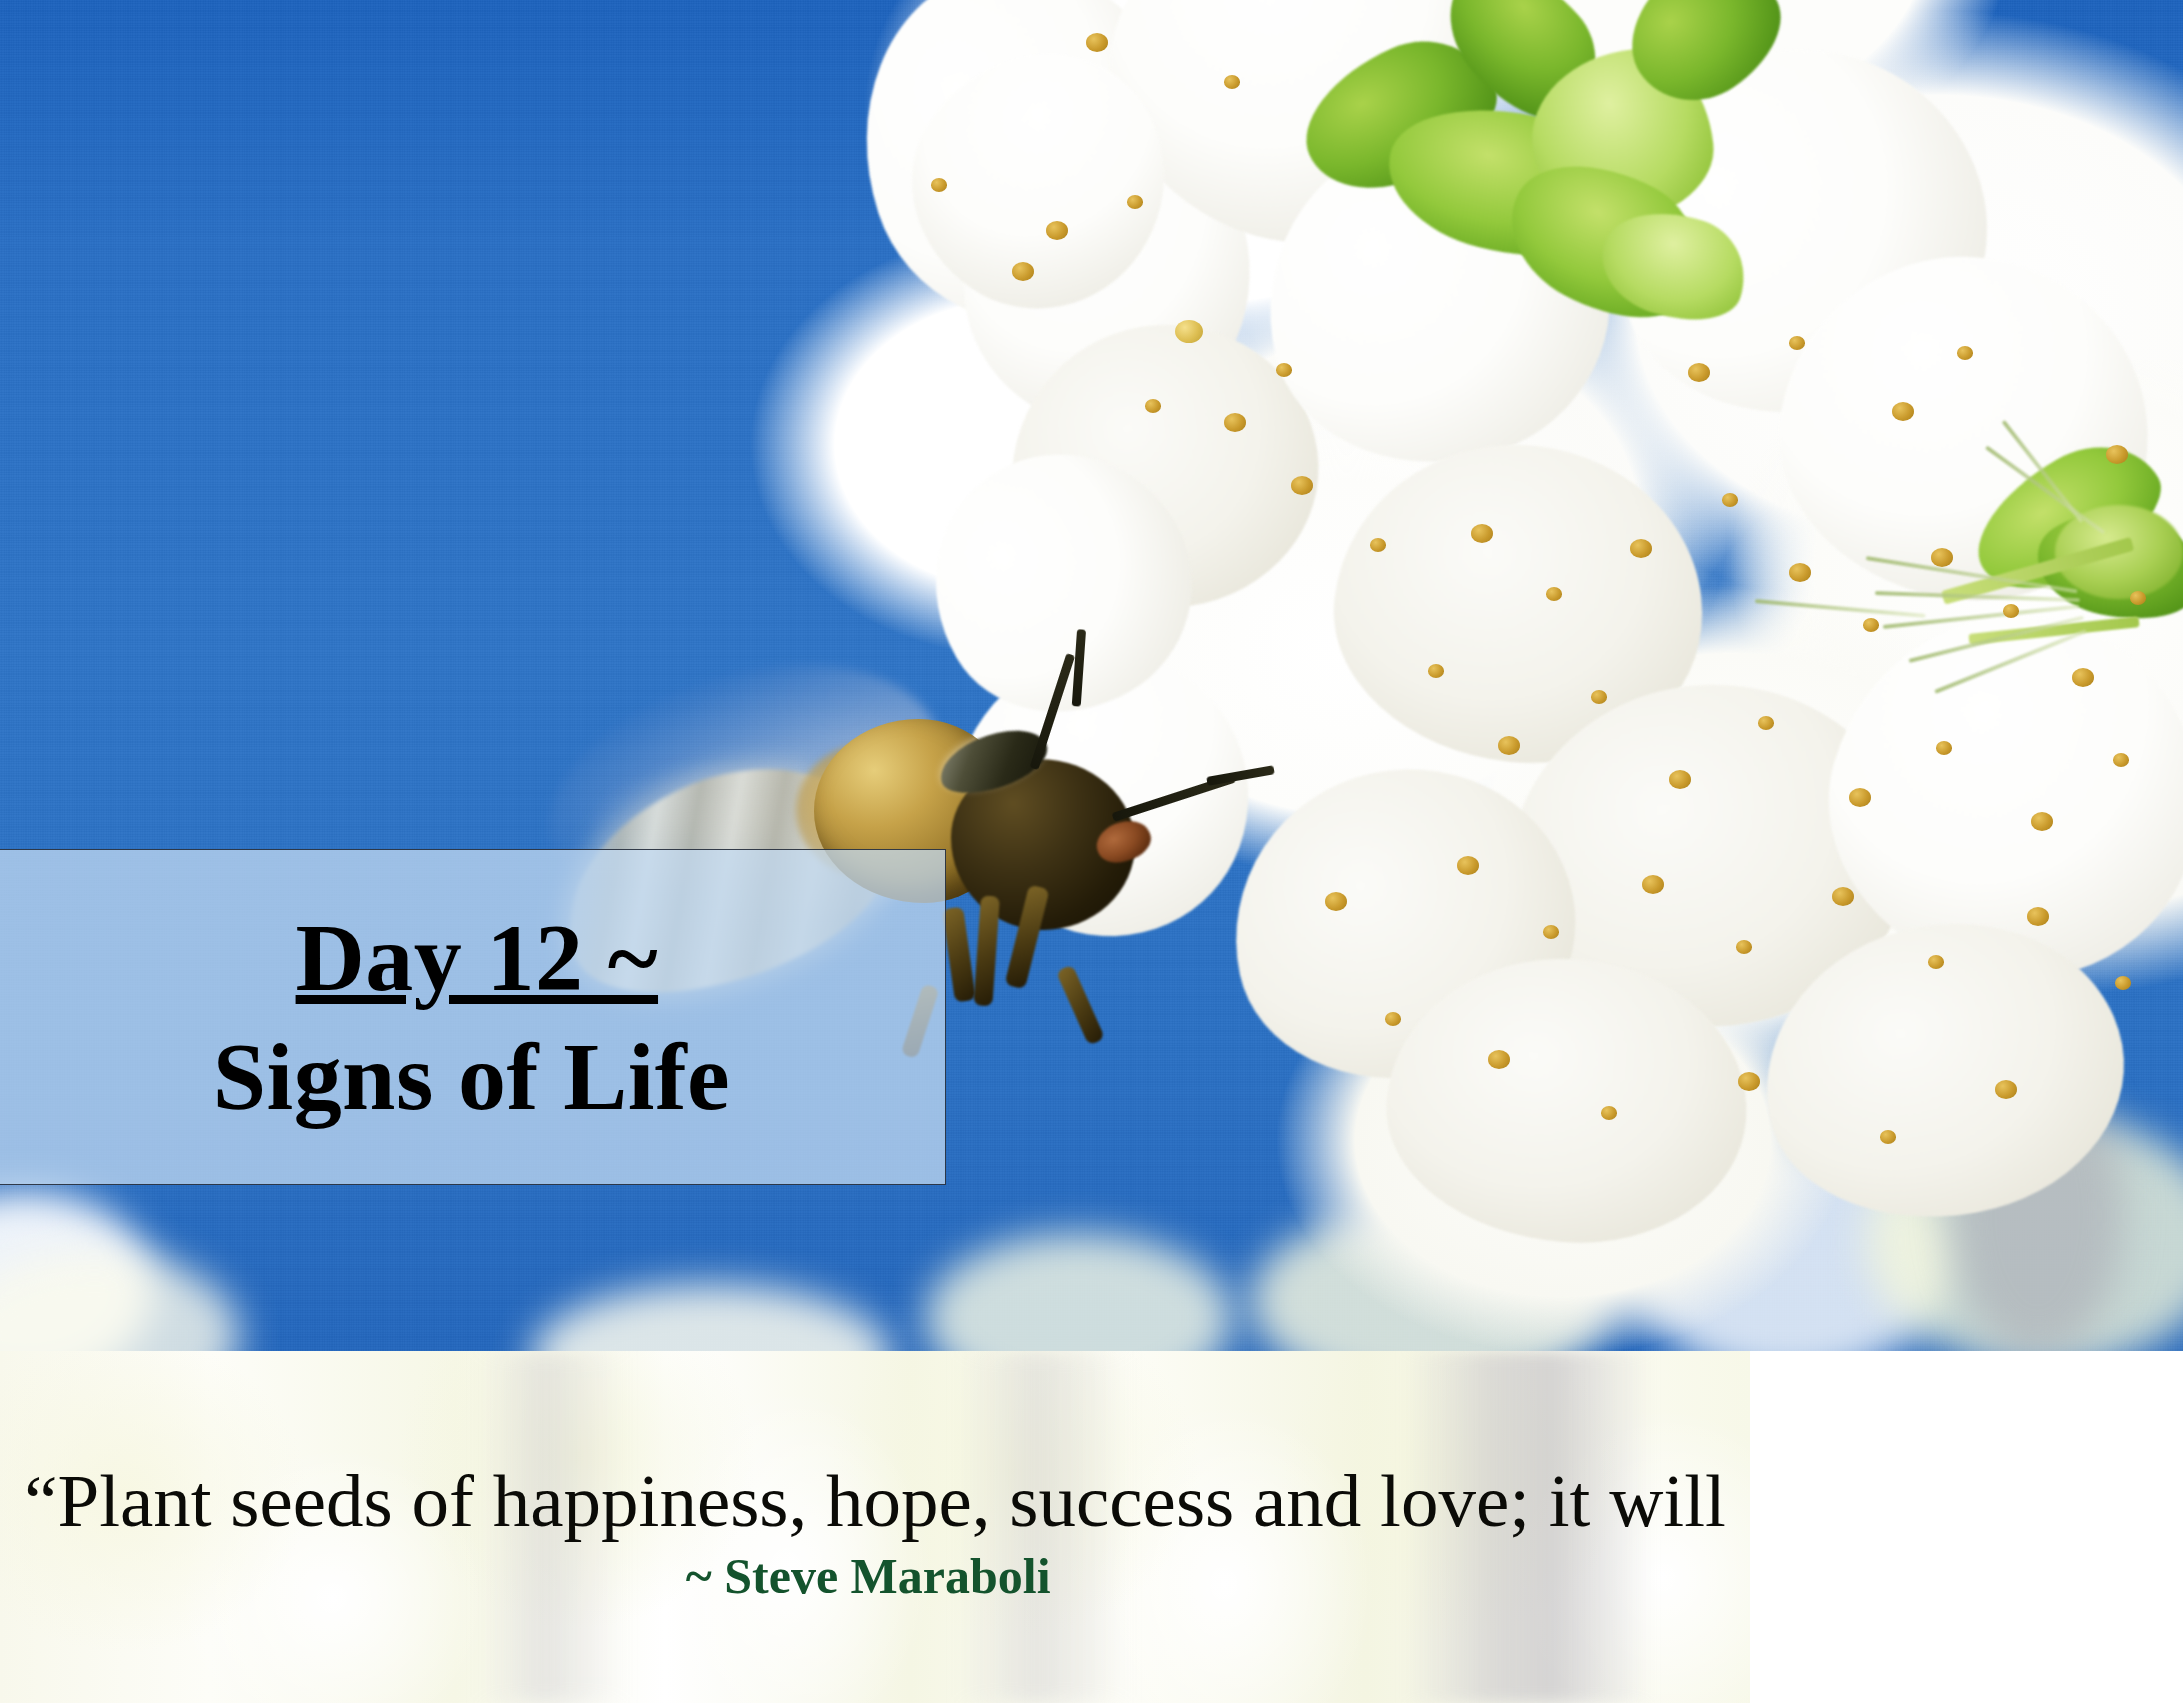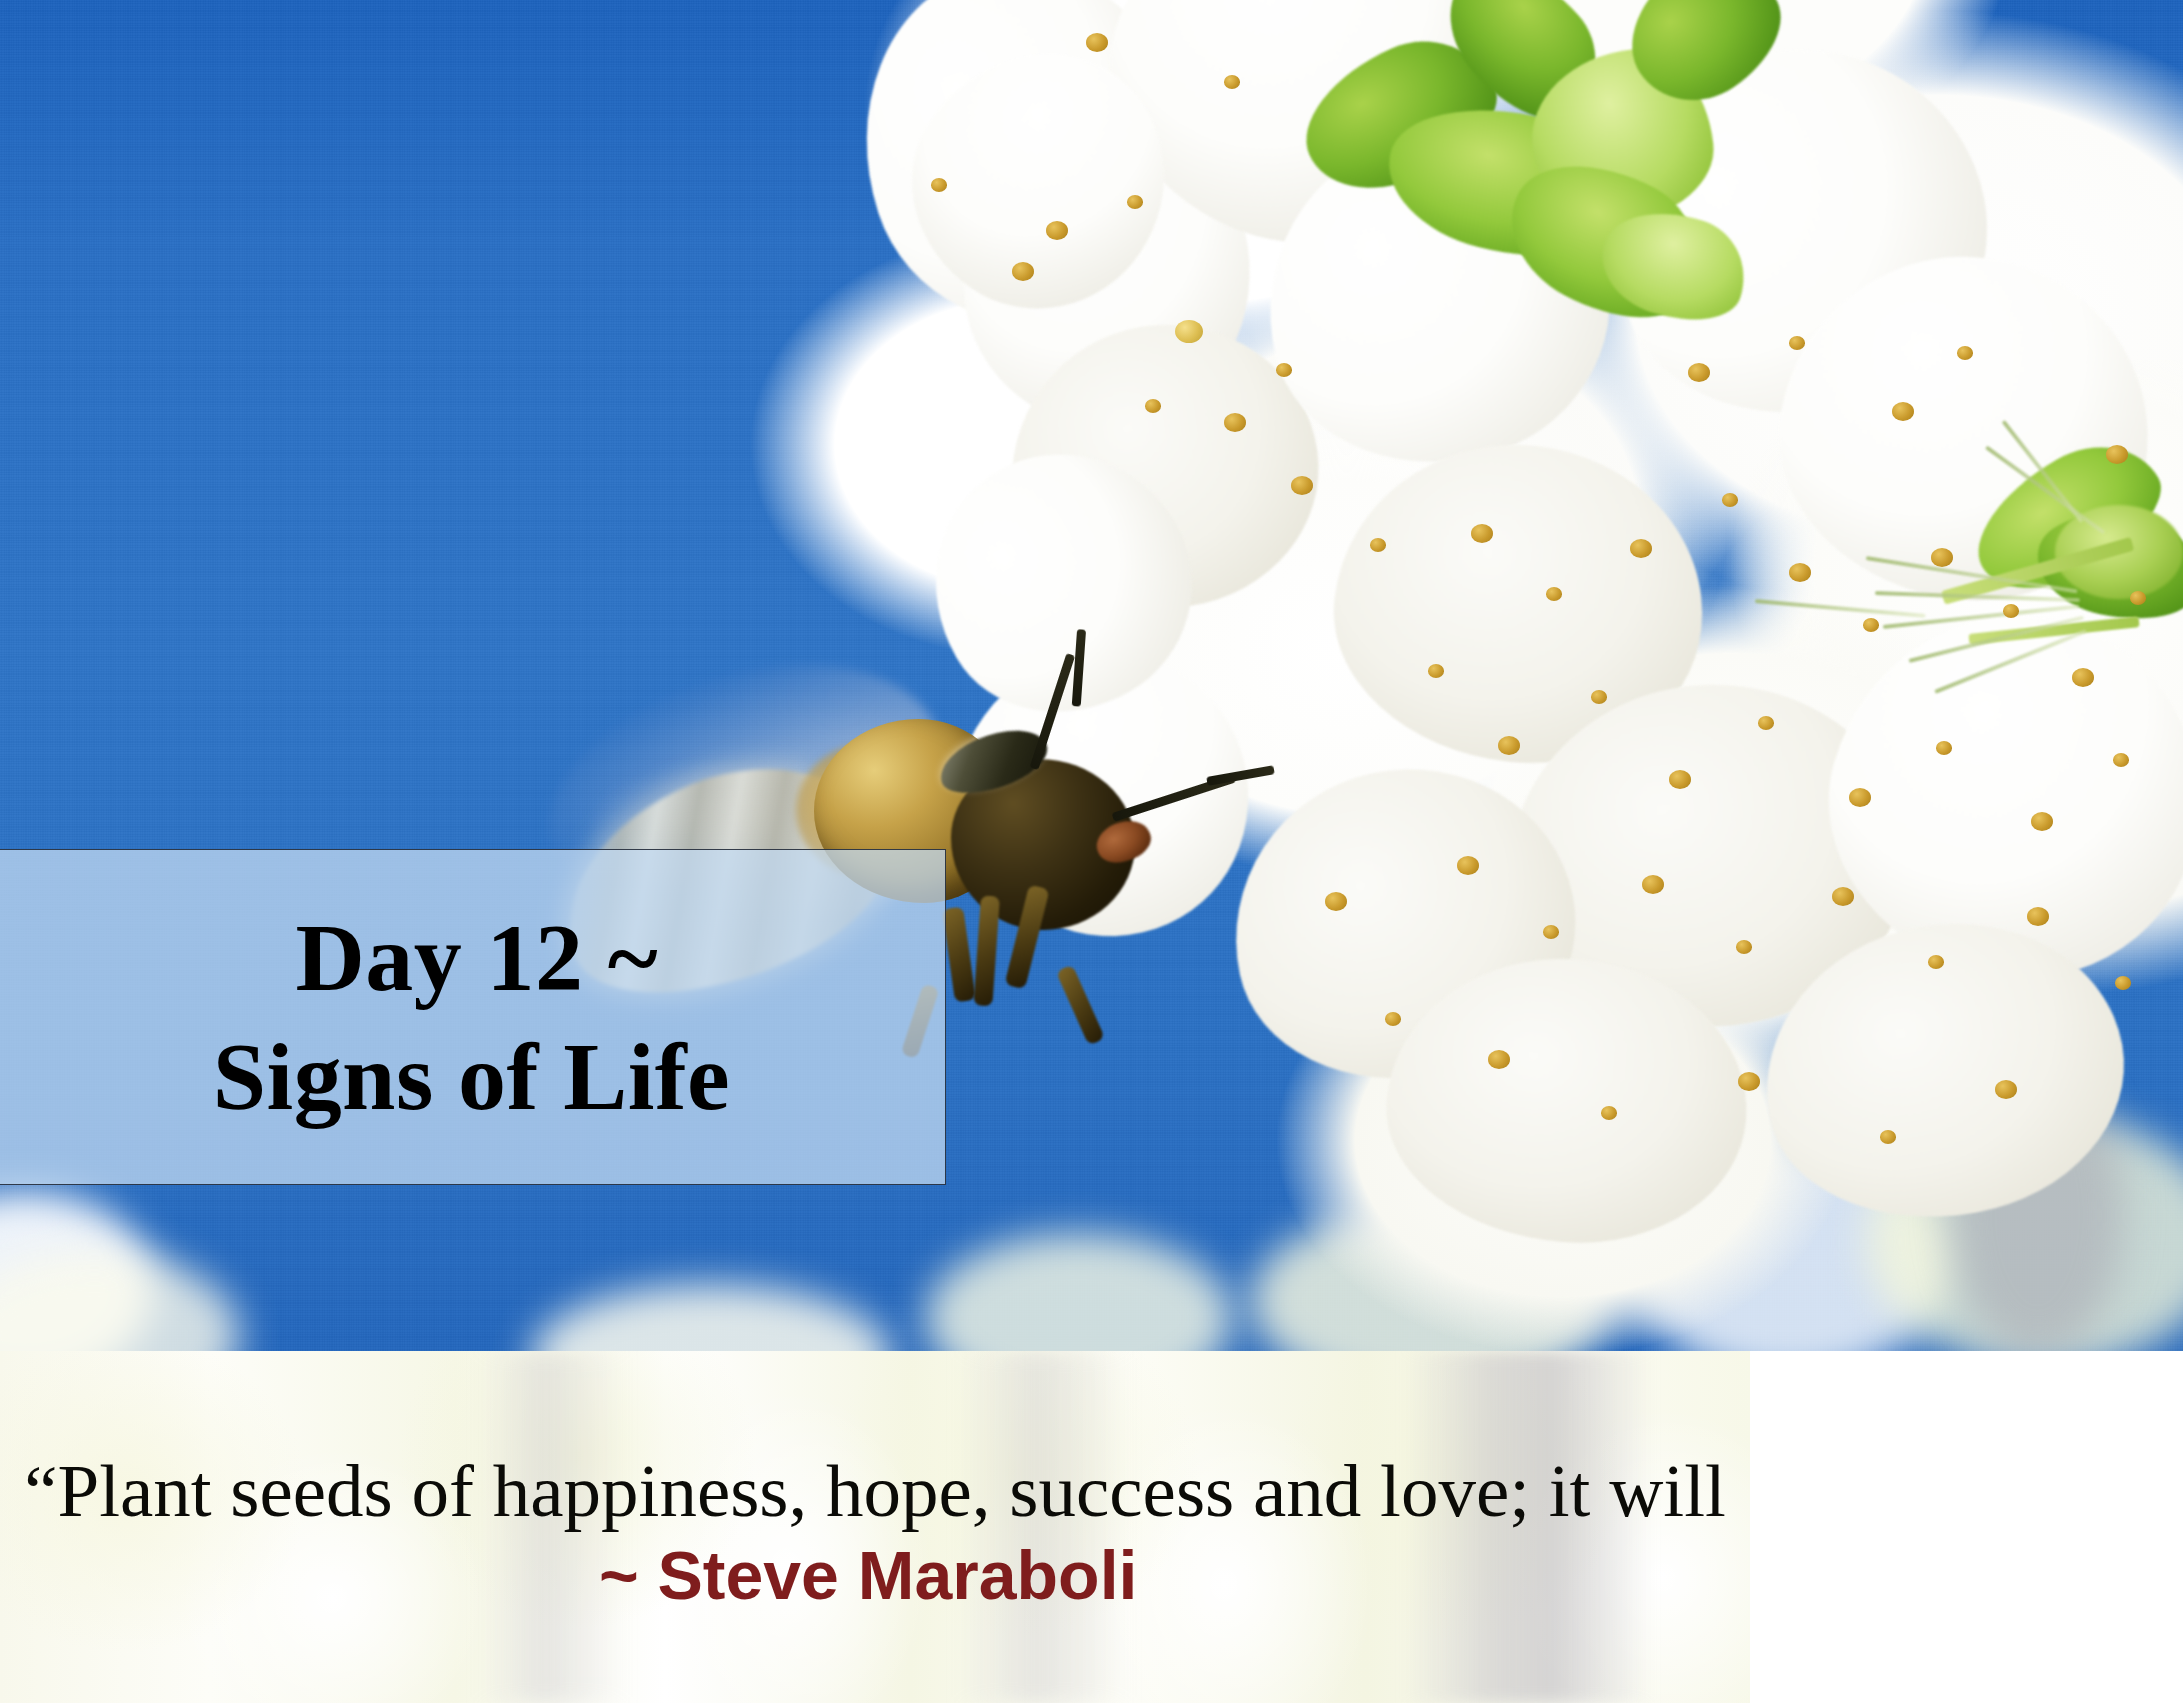--- a/index.html
+++ b/index.html
@@ -246,21 +246,21 @@
   .title-line{
     color:#000;
     font-family:"Liberation Serif",serif;
     font-weight:bold;
     font-size:96px;
     line-height:1.24;
     letter-spacing:0.4px;
     white-space:nowrap;
     text-align:center;
   }
-  .title-line.l1{margin-left:9px;}
+  .title-line.l1{margin-left:9px;text-decoration:underline;}
   .title-line.l2{margin-left:-1.7px;text-align:right;}
 
   
   .caption{
     position:absolute;
     left:0; top:1351px;
     width:1750px; height:353px;
     overflow:hidden;
     background:#fcfcf4;
   }
@@ -301,24 +301,24 @@
   }
   .quote-line{
     color:#0b0b07;
     font-family:"Liberation Serif",serif;
     font-size:75px;
     line-height:1.13;
     white-space:nowrap;
     text-align:center;
   }
   .attrib{
-    color:#7f1d1d;
-    font-family:Liberation Sans, sans-serif;
+    color:#14532d;
+    font-family:Liberation Serif, serif;
     font-weight:bold;
-    font-size:68px;
+    font-size:50px;
     line-height:1.13;
     white-space:nowrap;
     margin-top:3.4px;
     margin-left:-13.7px;
   }
 </style>
 </head>
 <body>
 
 <div class="slide">

